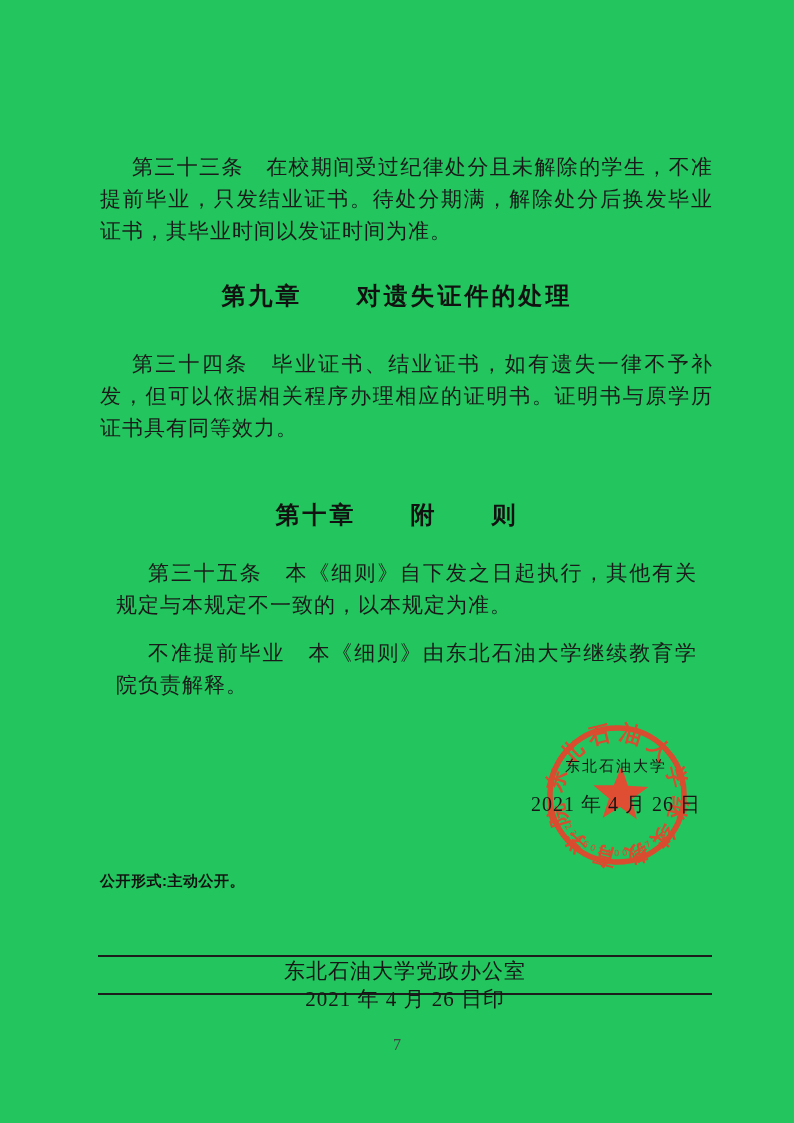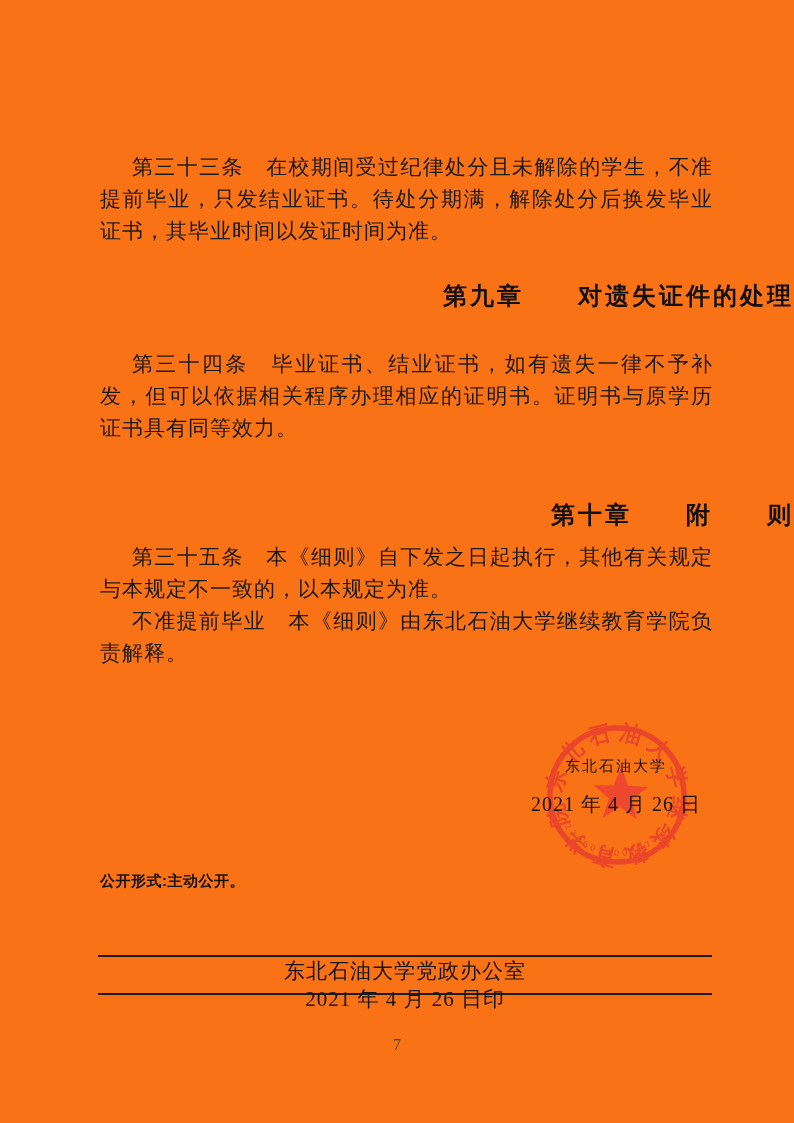--- a/index.html
+++ b/index.html
@@ -1,39 +1,39 @@
 <!DOCTYPE html>
 <html><head>
 <meta charset="utf-8">
 <style>
   html,body{margin:0;padding:0;background:#ffffff;}
   .page{
     position:relative;
     width:794px;height:1123px;
-    background:#f97316;
+    background:#22c55e;
     overflow:hidden;
     font-family:"Liberation Serif","DejaVu Serif",serif;
     color:#1a1a1a;
   }
   .body-par{
     position:absolute;left:100px;width:613px;
     font-size:21px;line-height:32px;letter-spacing:1px;
     text-align:justify;margin:0;
     text-indent:32px;
   }
   .chapter-heading{
     position:absolute;left:0;width:100%;
-    text-align:right;
+    text-align:center;
     font-size:24px;font-weight:700;letter-spacing:3px;
     margin:0;color:#111;
   }
   .articles-block{position:absolute;left:100px;width:613px;}
   .articles-block p{
     font-size:21px;line-height:32px;letter-spacing:1px;
-    text-align:justify;margin:0;text-indent:32px;
+    text-align:justify;margin:16px;text-indent:32px;
   }
   .seal{position:absolute;left:542px;top:720px;width:150px;height:150px;z-index:1;opacity:.93;transform:rotate(2deg);}
   .sig-line{
     position:absolute;z-index:3;text-align:center;
     font-size:15px;letter-spacing:2px;color:#161616;
   }
   .sig-org{left:460px;top:757px;width:312px;}
   .sig-date{left:460px;top:791px;width:312px;font-size:20px;letter-spacing:1px;}
   .disclosure{
     position:absolute;left:100px;top:872px;

